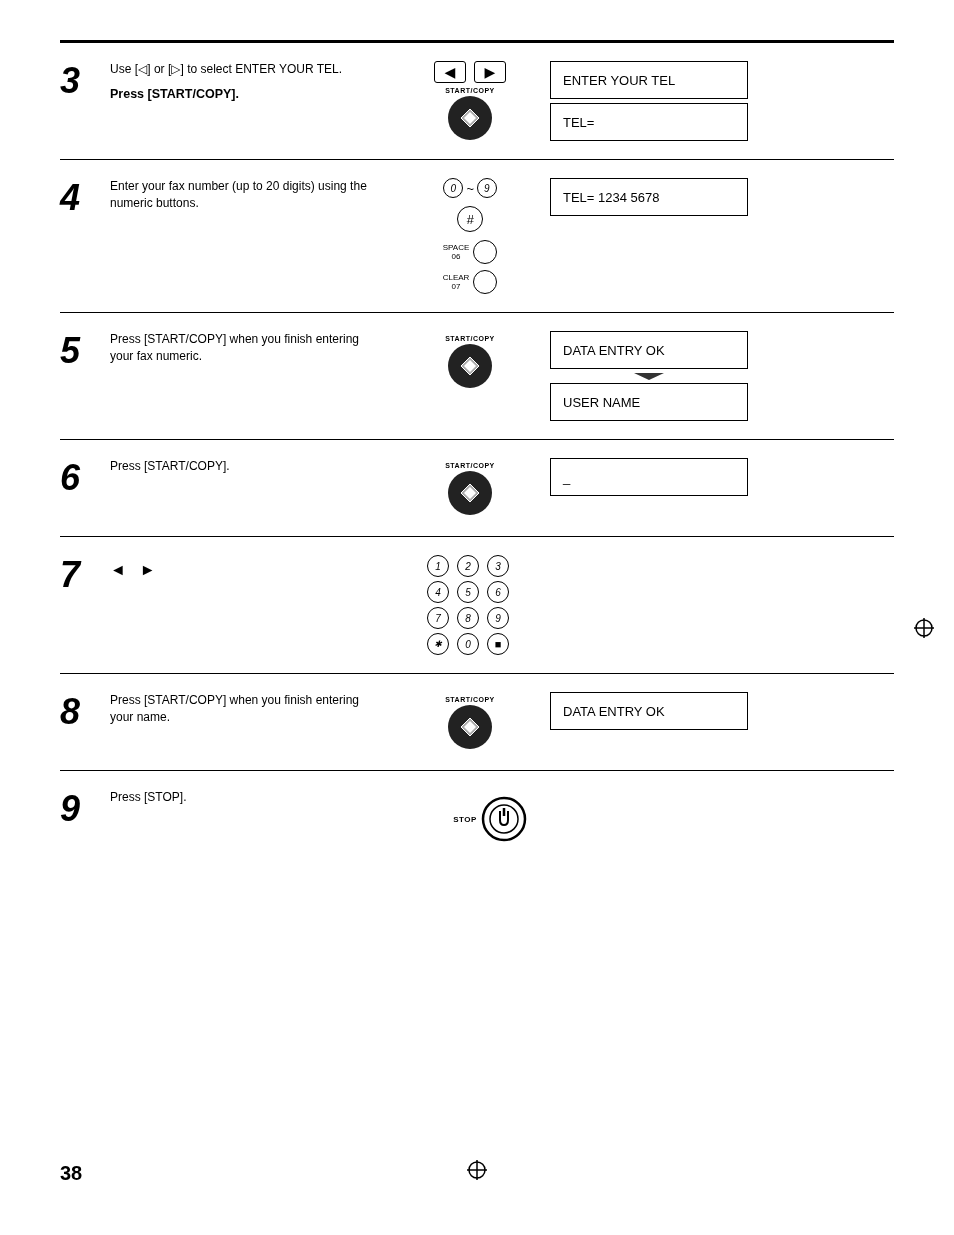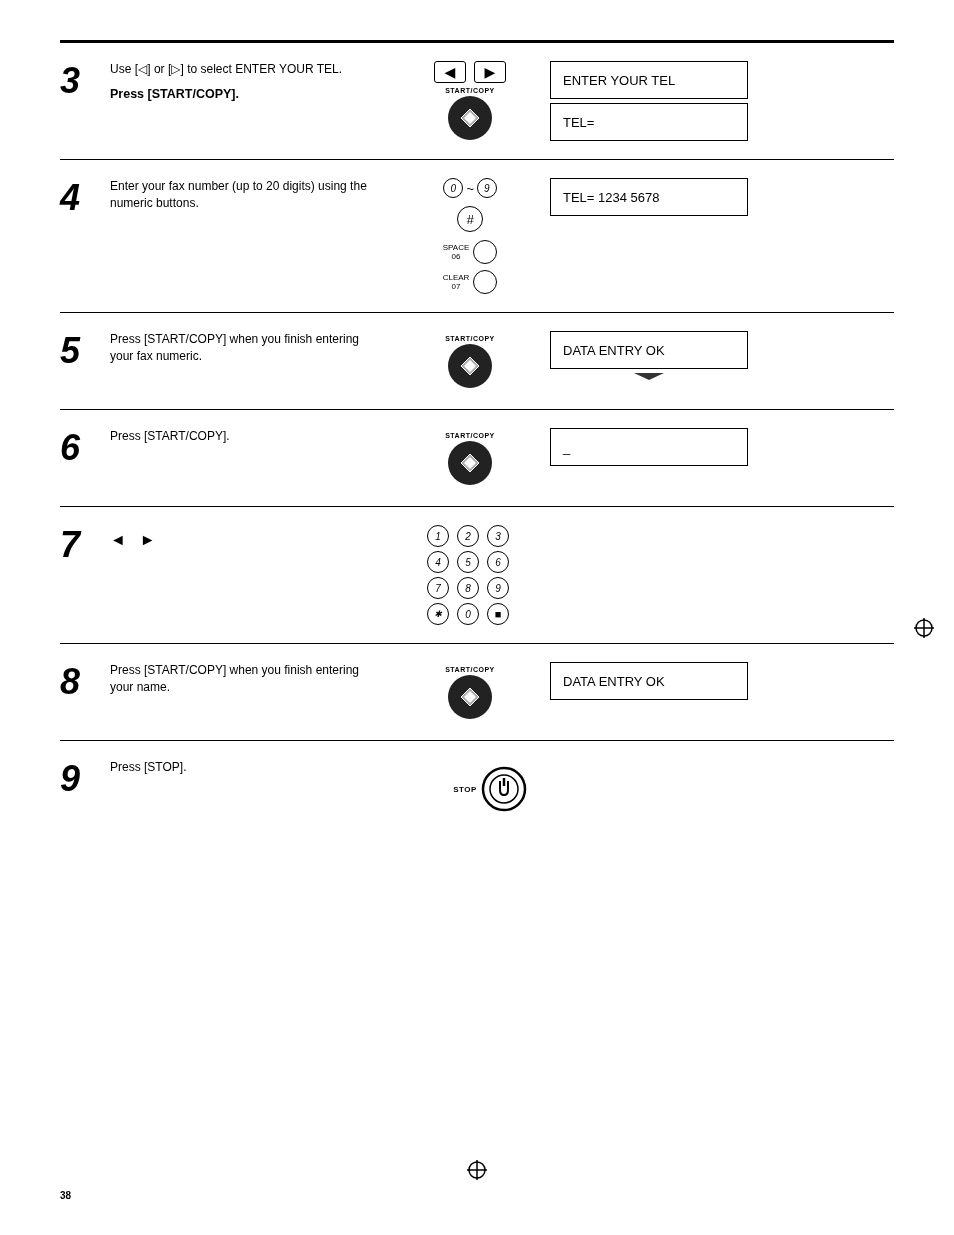--- a/index.html
+++ b/index.html
@@ -177,23 +177,23 @@
 
     .stop-label {
       font-size: 8px;
       font-weight: bold;
       letter-spacing: 0.5px;
       margin-left: 40px;
     }
 
     .page-number {
       position: absolute;
-      bottom: 34px;
+      bottom: 50px;
       left: 60px;
-      font-size: 10px;
+      font-size: 20px;
       font-weight: bold;
     }
 
     .center-reg {
       position: absolute;
       bottom: 50px;
       left: 50%;
       transform: translateX(-50%);
       font-size: 18px;
     }
@@ -361,20 +361,21 @@
       </div>
     </div>
     <div class="step-display">
       <div class="display-box">DATA ENTRY OK</div>
 
       <div style="display:flex;justify-content:center;padding:2px 0;">
         <svg width="40" height="10" viewBox="0 0 40 10">
           <polygon points="5,2 35,2 20,9" fill="#333"></polygon>
         </svg>
       </div>
+      <div class="display-box">USER NAME</div>
     </div>
   </div>
 
   <div class="step-row">
     <div class="step-number">6</div>
     <div class="step-text">
       <div class="main-text">Press [START/COPY].</div>
     </div>
     <div class="step-icon">
       <div class="start-copy-btn">

